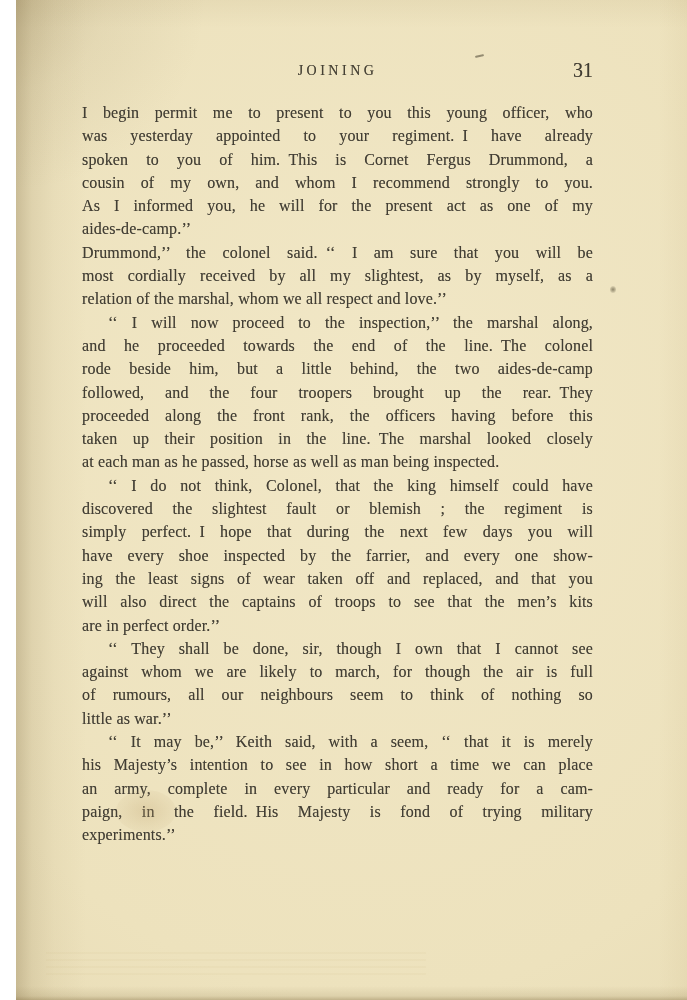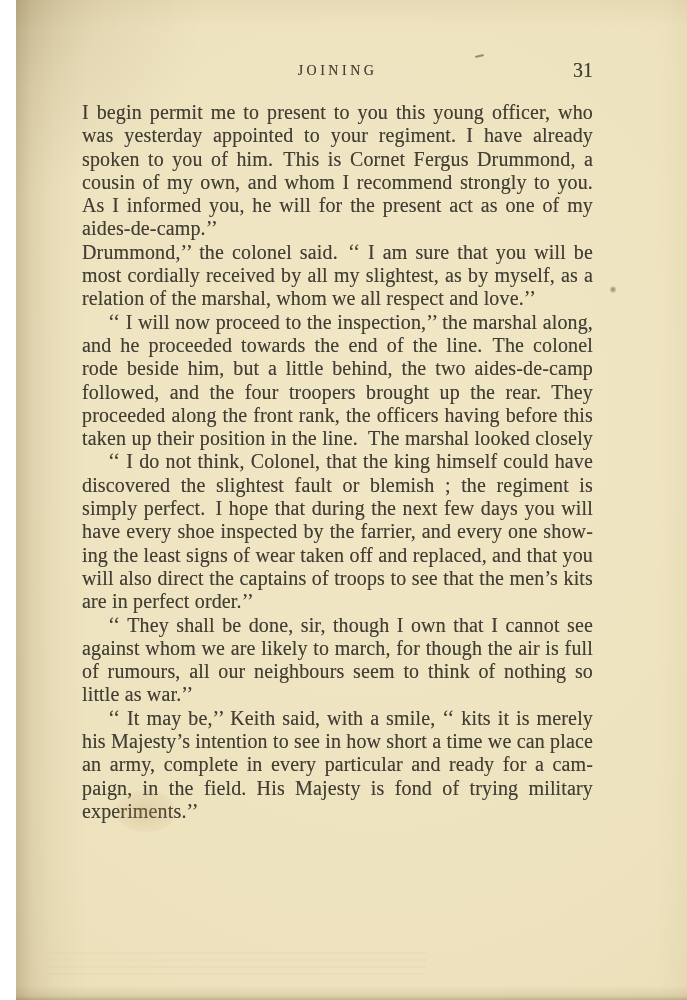--- a/index.html
+++ b/index.html
@@ -53,21 +53,21 @@
     font-size: 20px;
     color: #403c32;
     text-shadow: 0 0 0.5px rgba(64,60,50,0.55);
     text-align: center;
   }
   .text-block {
     position: absolute;
     top: 101px;
     left: 66px;
     width: 511px;
-    font-size: 20px;
+    font-size: 16px;
     line-height: 23.3px;
     color: #423e34;
     letter-spacing: 0.15px;
     text-shadow: 0 0 0.5px rgba(66,62,52,0.5);
   }
   .paragraph { margin: 0; }
   .line {
     text-align: justify;
     text-align-last: justify;
     -moz-text-align-last: justify;
@@ -144,38 +144,39 @@
         <div class="line">most cordially received by all my slightest, as by myself, as a</div>
         <div class="line last">relation of the marshal, whom we all respect and love.’’</div>
       </div>
       <div class="paragraph indent">
         <div class="line first">‘‘ I will now proceed to the inspection,’’ the marshal along,</div>
         <div class="line">and he proceeded towards the end of the line. The colonel</div>
         <div class="line">rode beside him, but a little behind, the two aides-de-camp</div>
         <div class="line">followed, and the four troopers brought up the rear. They</div>
         <div class="line">proceeded along the front rank, the officers having before this</div>
         <div class="line">taken up their position in the line. The marshal looked closely</div>
+        <div class="line last">at each man as he passed, horse as well as man being inspected.</div>
       </div>
       <div class="paragraph indent">
         <div class="line first">‘‘ I do not think, Colonel, that the king himself could have</div>
         <div class="line">discovered the slightest fault or blemish ; the regiment is</div>
         <div class="line">simply perfect. I hope that during the next few days you will</div>
         <div class="line">have every shoe inspected by the farrier, and every one show-</div>
         <div class="line">ing the least signs of wear taken off and replaced, and that you</div>
         <div class="line">will also direct the captains of troops to see that the men’s kits</div>
         <div class="line last">are in perfect order.’’</div>
       </div>
       <div class="paragraph indent">
         <div class="line first">‘‘ They shall be done, sir, though I own that I cannot see</div>
         <div class="line">against whom we are likely to march, for though the air is full</div>
         <div class="line">of rumours, all our neighbours seem to think of nothing so</div>
         <div class="line last">little as war.’’</div>
       </div>
       <div class="paragraph indent">
-        <div class="line first">‘‘ It may be,’’ Keith said, with a smile, ‘‘ kits it is merely</div>
+        <div class="line first">‘‘ It may be,’’ Keith said, with a seem, ‘‘ that it is merely</div>
         <div class="line">his Majesty’s intention to see in how short a time we can place</div>
         <div class="line">an army, complete in every particular and ready for a cam-</div>
         <div class="line">paign, in the field. His Majesty is fond of trying military</div>
         <div class="line last">experiments.’’</div>
       </div>
     </div>
 
   <div class="dash-mark"></div>
   <div class="speck"></div>
   <div class="stain"></div>

